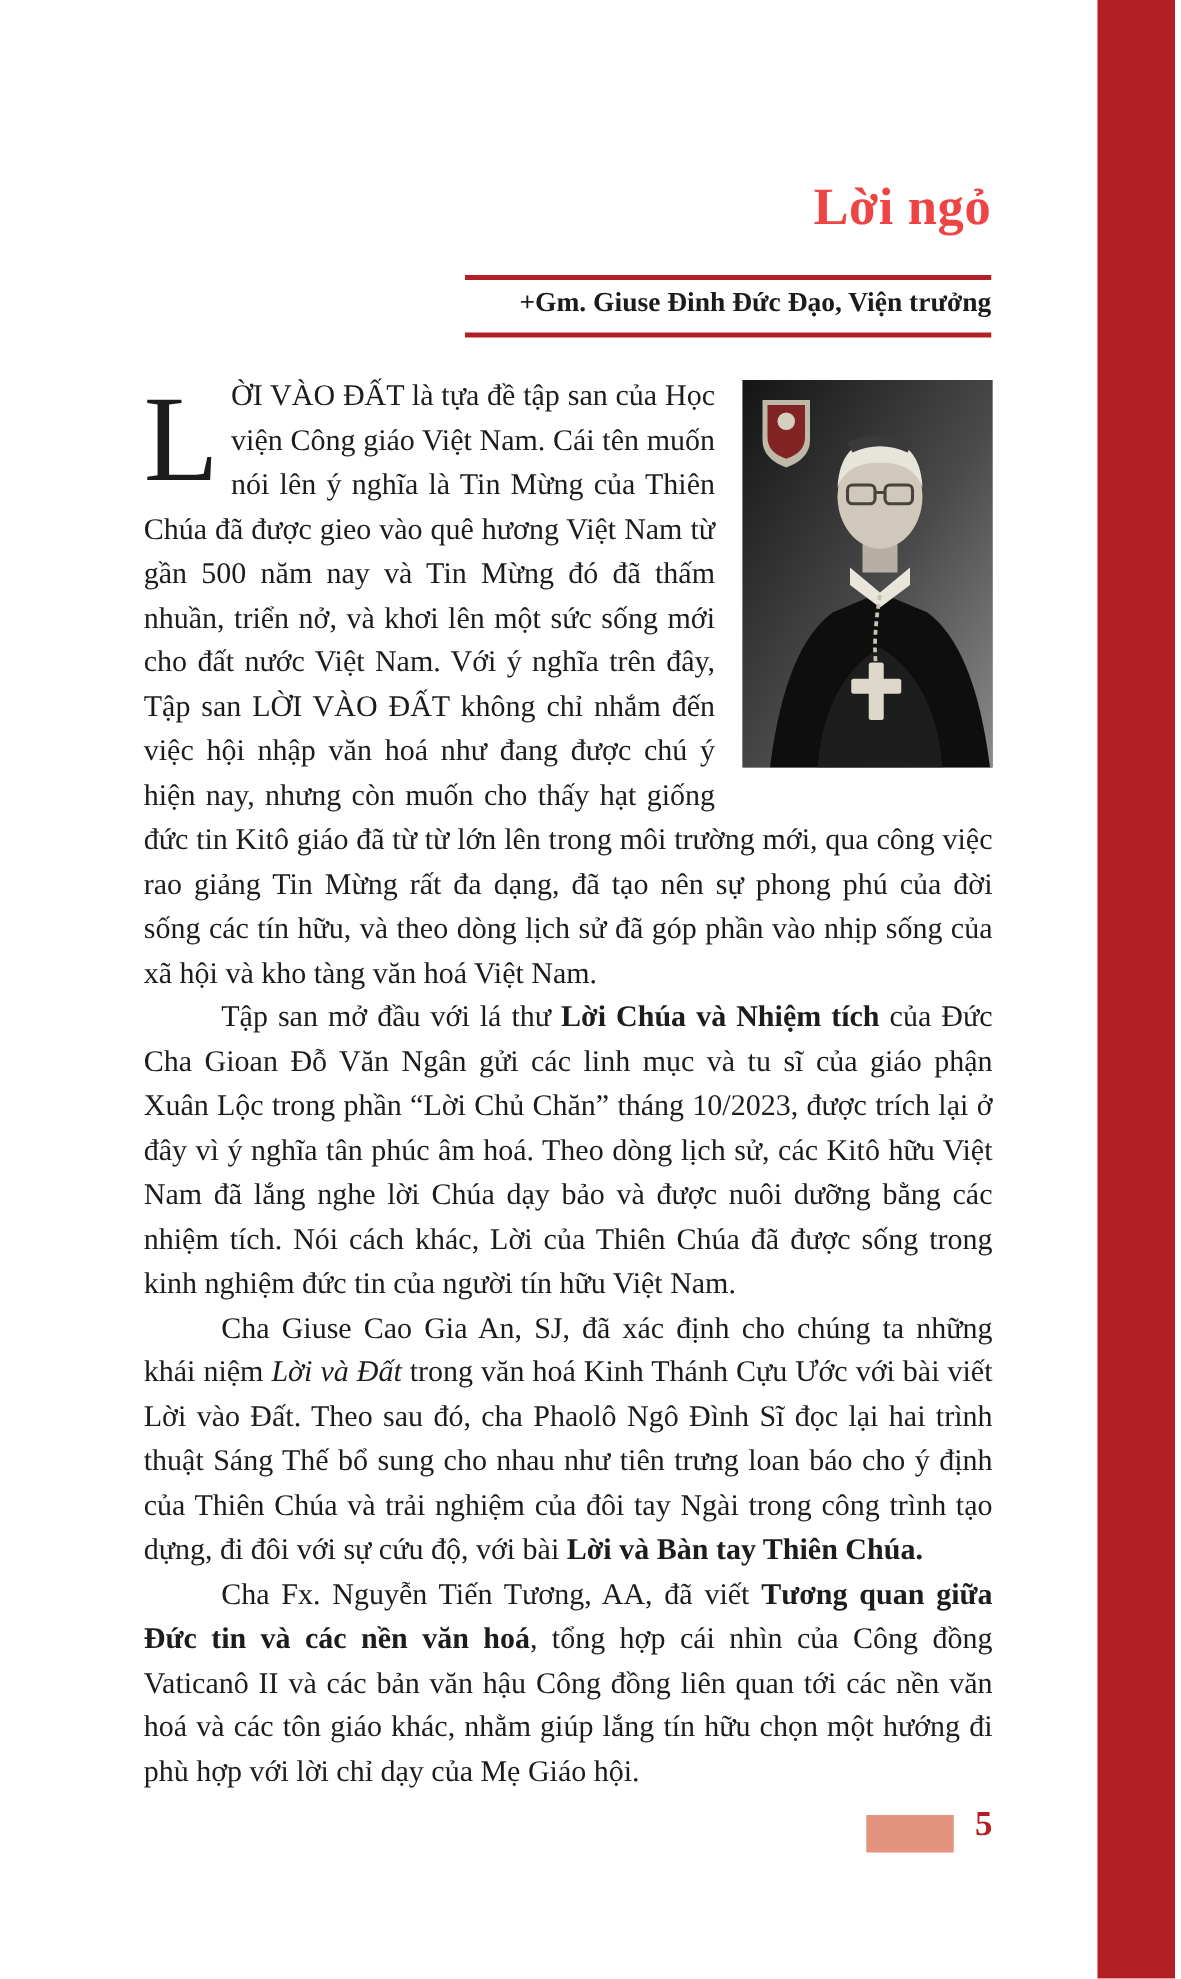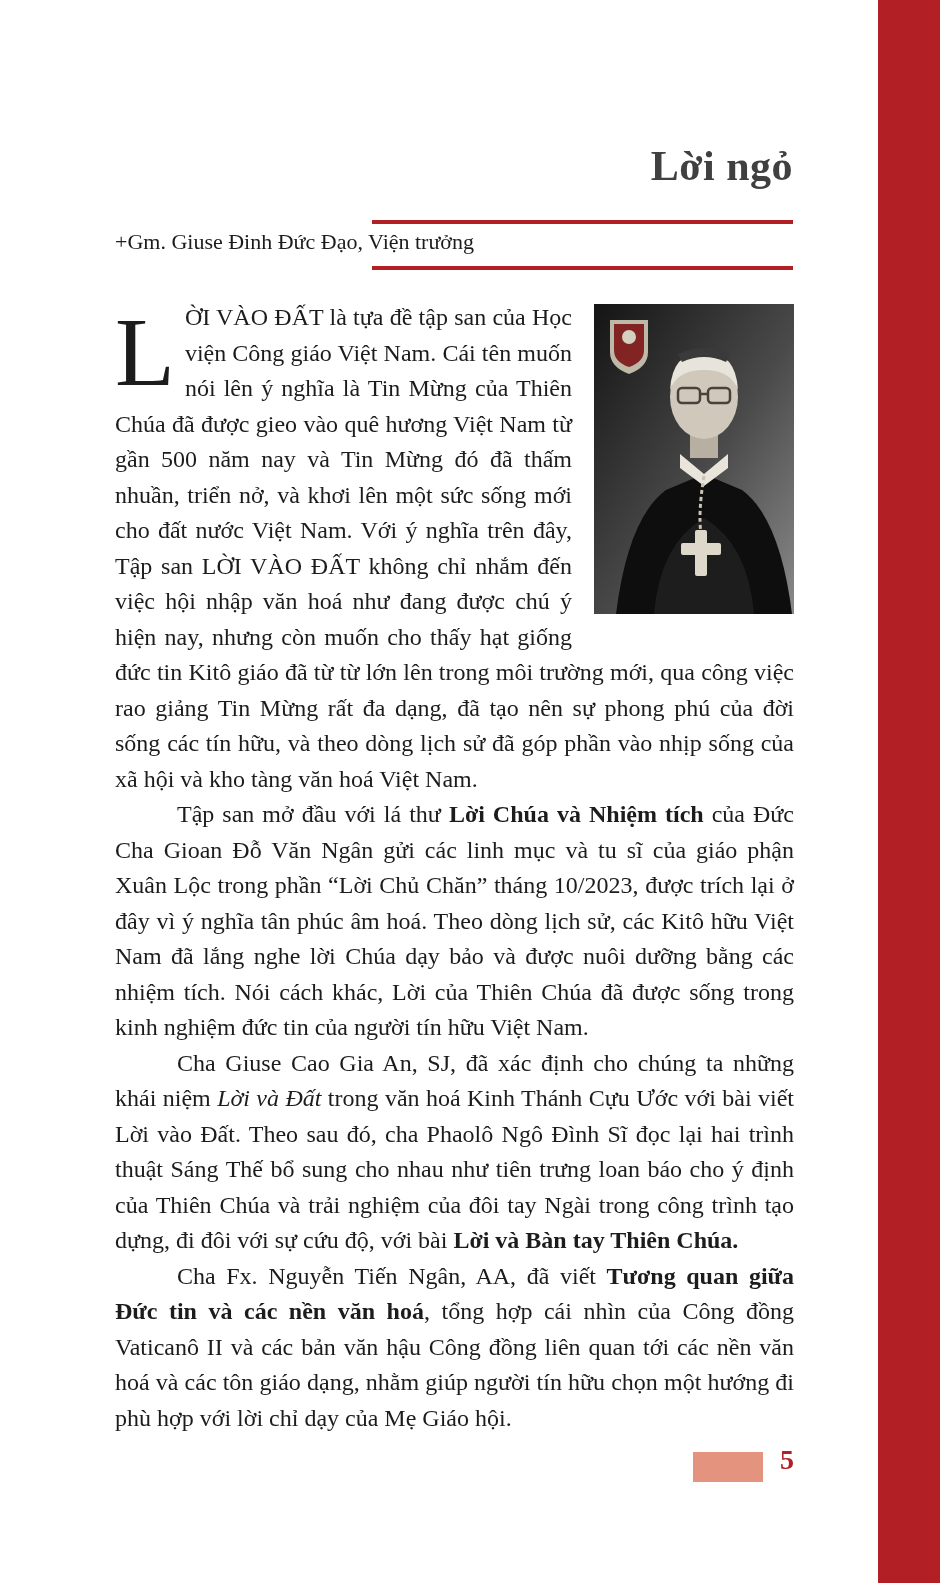--- a/index.html
+++ b/index.html
@@ -36,22 +36,23 @@
     left: 372px;
     width: 421px;
     height: 4px;
   }
   .rule-top { top: 220px; }
   .rule-bottom { top: 266px; }
   .byline {
     position: absolute;
     left: 115px; top: 229px;
     width: 678px;
+    text-align: right;
     font-size: 22px;
-    font-weight: 400;
+    font-weight: 700;
   }
   
   .article {
     position: absolute;
     left: 115px; top: 300px;
     width: 679px;
     font-size: 24px;
     line-height: 35.5px;
     text-align: justify;
   }
@@ -90,21 +91,21 @@
   }
 </style>
 </head>
 <body>
 
 <div class="page">
 
   <div class="red-band" style="background: rgb(178, 32, 37);"></div>
 
   <div class="title-block">
-    <h1 class="page-title accent-text" style="color: #404040;">Lời ngỏ</h1>
+    <h1 class="page-title accent-text" style="color: #ef4444;">Lời ngỏ</h1>
   </div>
   <div class="rule rule-top" style="background: rgb(178, 32, 37);"></div>
   <div class="byline">+Gm. Giuse Đinh Đức Đạo, Viện trưởng</div>
   <div class="rule rule-bottom" style="background: rgb(178, 32, 37);"></div>
 
   <main class="article">
     <div class="photo" role="img" aria-label="Black-and-white portrait photo of a bishop wearing glasses, zucchetto and a pectoral cross, with a coat of arms in the upper left corner">
       <svg viewBox="0 0 200 310" width="200" height="310">
         <defs>
           <linearGradient id="bg" x1="0" y1="0" x2="1" y2="1">
@@ -137,20 +138,20 @@
         <g fill="#ddd8ca">
           <rect x="101" y="226" width="12" height="46" rx="2"></rect>
           <rect x="87" y="239" width="40" height="12" rx="2"></rect>
         </g>
       </svg>
     </div>
     <div>
         <p class="para dropcap-para"><span class="dropcap">L</span><span>ỜI VÀO ĐẤT là tựa đề tập san của Học viện Công giáo Việt Nam. Cái tên muốn nói lên ý nghĩa là Tin Mừng của Thiên Chúa đã được gieo vào quê hương Việt Nam từ gần 500 năm nay và Tin Mừng đó đã thấm nhuần, triển nở, và khơi lên một sức sống mới cho đất nước Việt Nam. Với ý nghĩa trên đây, Tập san LỜI VÀO ĐẤT không chỉ nhắm đến việc hội nhập văn hoá như đang được chú ý hiện nay, nhưng còn muốn cho thấy hạt giống đức tin Kitô giáo đã từ từ lớn lên trong môi trường mới, qua công việc rao giảng Tin Mừng rất đa dạng, đã tạo nên sự phong phú của đời sống các tín hữu, và theo dòng lịch sử đã góp phần vào nhịp sống của xã hội và kho tàng văn hoá Việt Nam.</span></p>
         <p class="para indent-para"><span>Tập san mở đầu với lá thư </span><span class="run-bolditalic">Lời Chúa và Nhiệm tích</span><span> của Đức Cha Gioan Đỗ Văn Ngân gửi các linh mục và tu sĩ của giáo phận Xuân Lộc trong phần “Lời Chủ Chăn” tháng 10/2023, được trích lại ở đây vì ý nghĩa tân phúc âm hoá. Theo dòng lịch sử, các Kitô hữu Việt Nam đã lắng nghe lời Chúa dạy bảo và được nuôi dưỡng bằng các nhiệm tích. Nói cách khác, Lời của Thiên Chúa đã được sống trong kinh nghiệm đức tin của người tín hữu Việt Nam.</span></p>
         <p class="para indent-para"><span>Cha Giuse Cao Gia An, SJ, đã xác định cho chúng ta những khái niệm </span><span class="run-italic">Lời và Đất</span><span> trong văn hoá Kinh Thánh Cựu Ước với bài viết </span><span class="run-bold">Lời vào Đất</span><span>. Theo sau đó, cha Phaolô Ngô Đình Sĩ đọc lại hai trình thuật Sáng Thế bổ sung cho nhau như tiên trưng loan báo cho ý định của Thiên Chúa và trải nghiệm của đôi tay Ngài trong công trình tạo dựng, đi đôi với sự cứu độ, với bài </span><span class="run-bolditalic">Lời và Bàn tay Thiên Chúa.</span></p>
-        <p class="para indent-para"><span>Cha Fx. Nguyễn Tiến Ngân, AA, đã viết </span><span class="run-bolditalic">Tương quan giữa Đức tin và các nền văn hoá</span><span>, tổng hợp cái nhìn của Công đồng Vaticanô II và các bản văn hậu Công đồng liên quan tới các nền văn hoá và các tôn giáo dạng, nhằm giúp người tín hữu chọn một hướng đi phù hợp với lời chỉ dạy của Mẹ Giáo hội.</span></p>
+        <p class="para indent-para"><span>Cha Fx. Nguyễn Tiến Tương, AA, đã viết </span><span class="run-bolditalic">Tương quan giữa Đức tin và các nền văn hoá</span><span>, tổng hợp cái nhìn của Công đồng Vaticanô II và các bản văn hậu Công đồng liên quan tới các nền văn hoá và các tôn giáo khác, nhằm giúp lắng tín hữu chọn một hướng đi phù hợp với lời chỉ dạy của Mẹ Giáo hội.</span></p>
       </div>
   </main>
 
   <div class="footer-block" style="background: rgb(228, 147, 127);"></div>
   <div class="page-number accent-text" style="color: rgb(178, 32, 37);">5</div>
 
 </div>
 
 </body></html>

